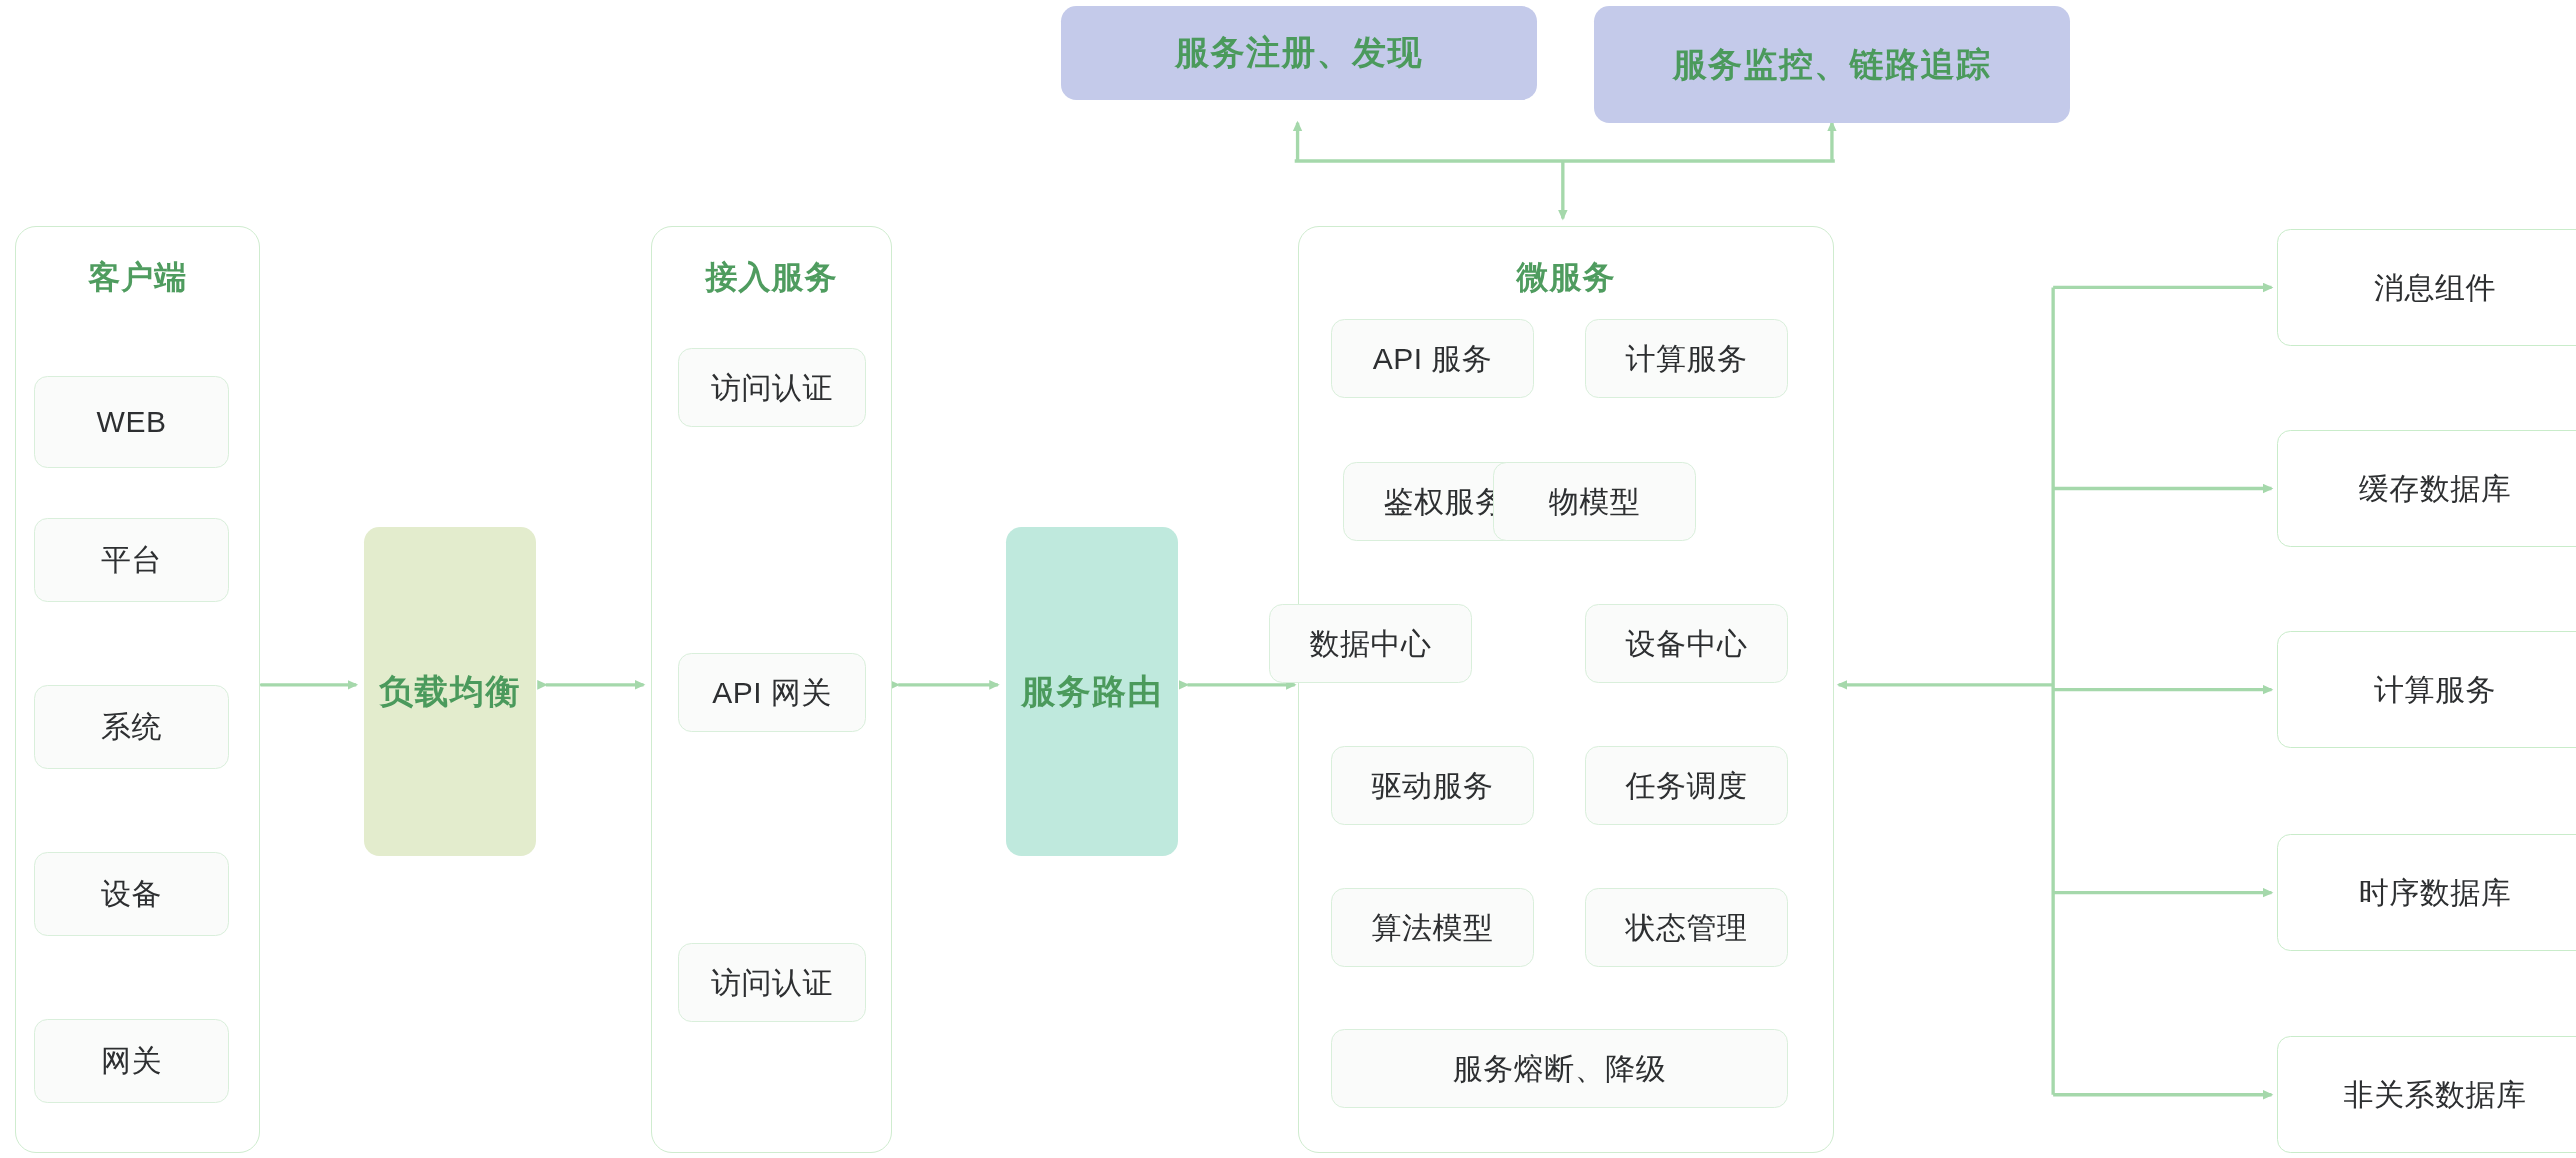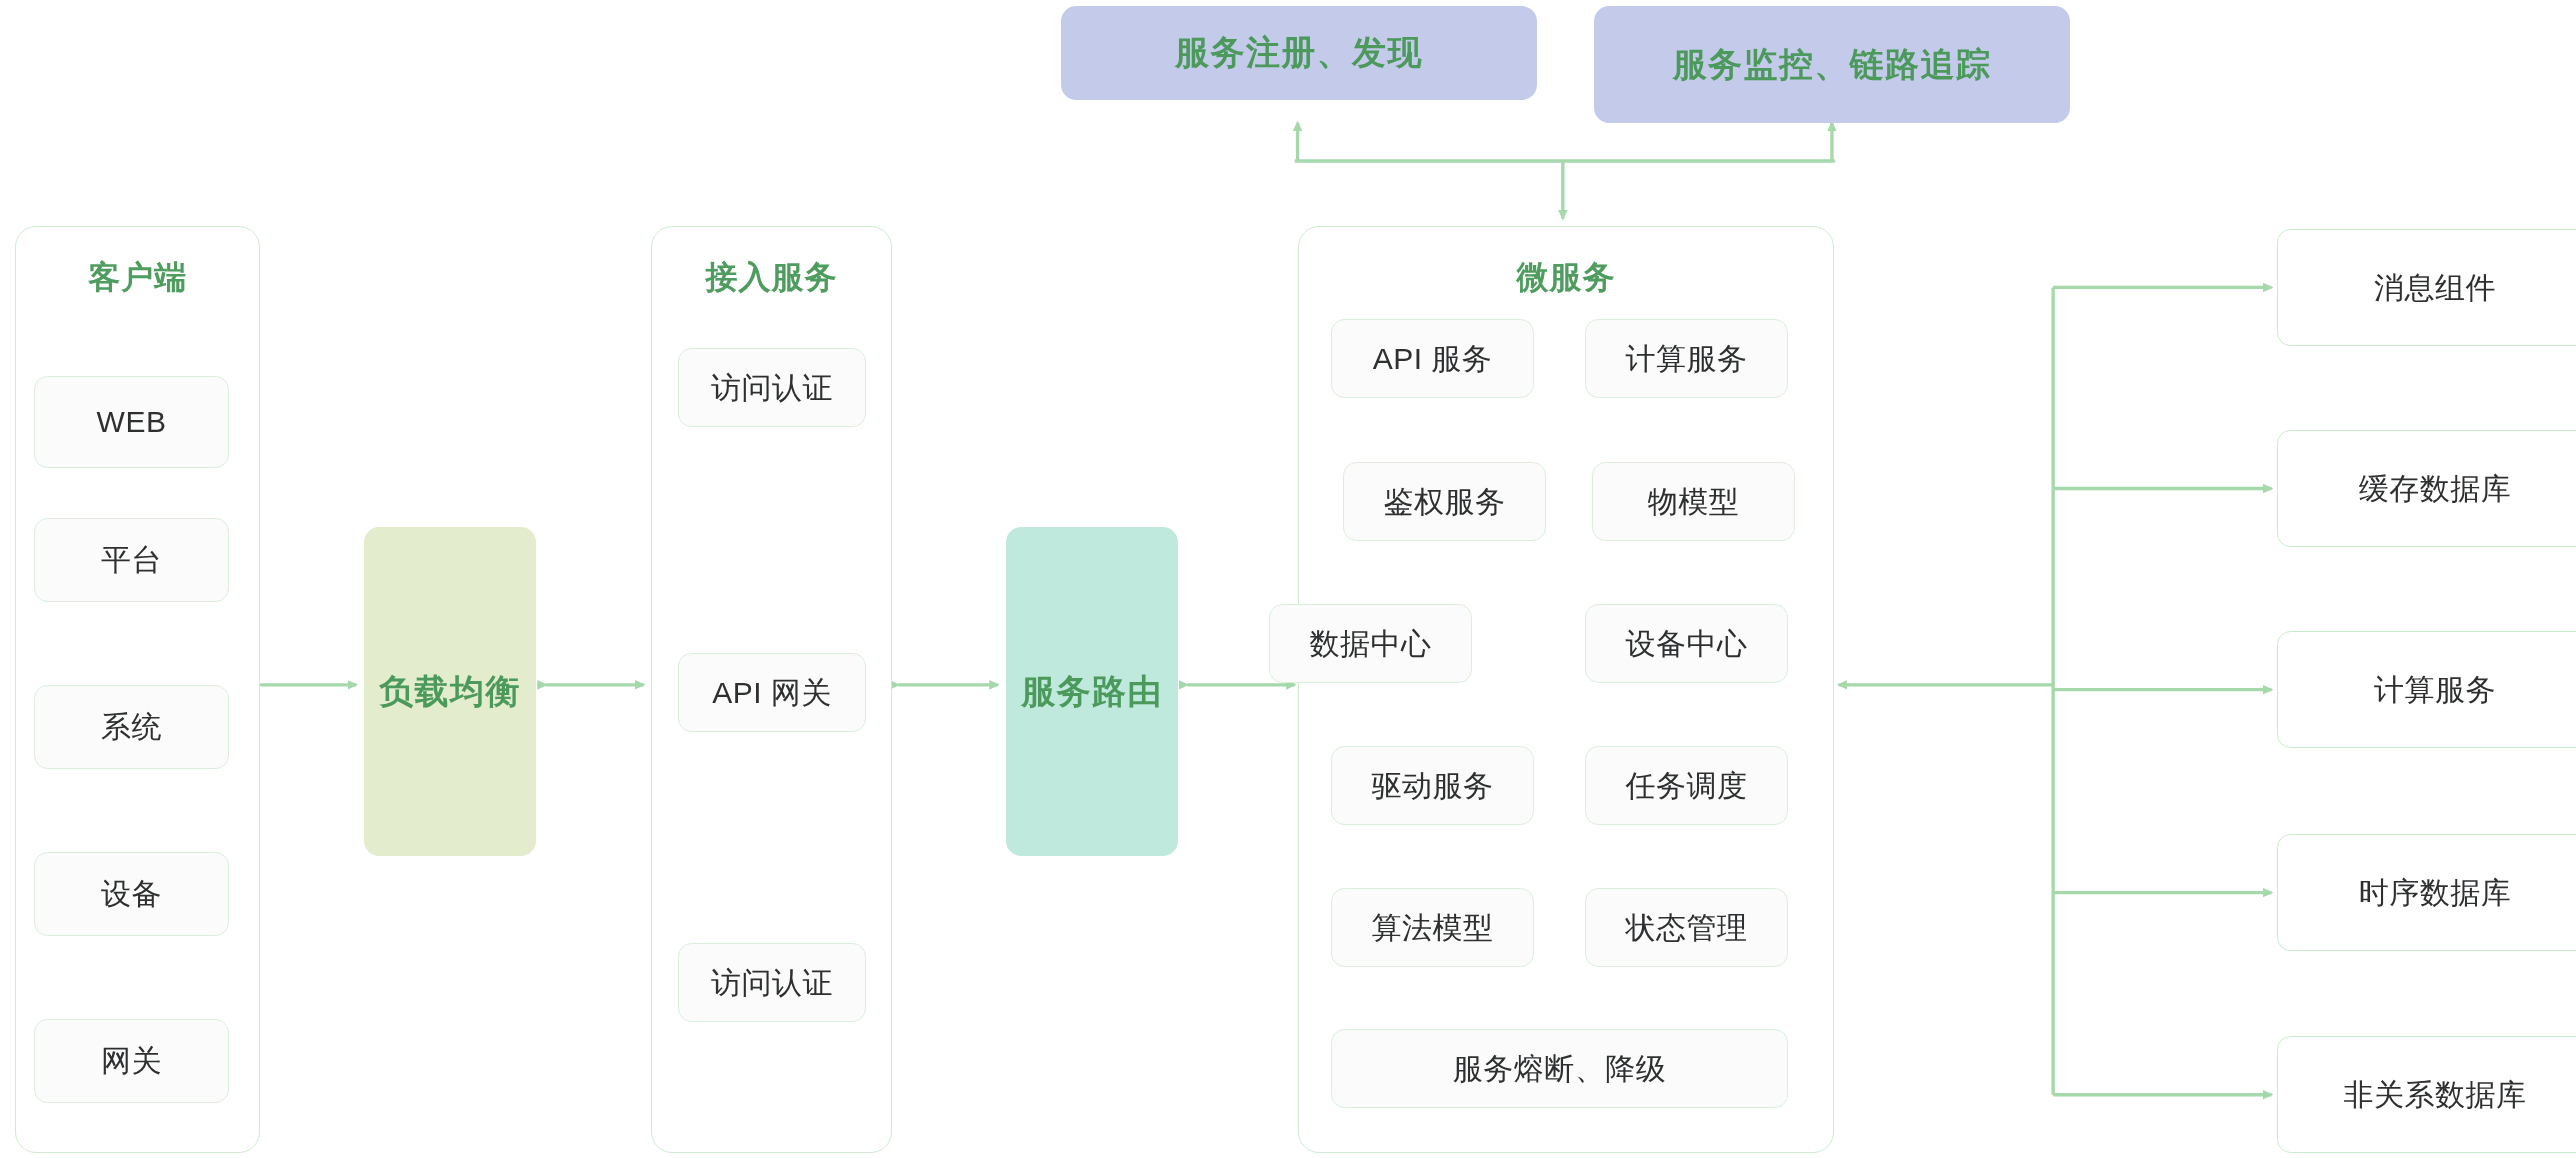--- a/index.html
+++ b/index.html
@@ -181,21 +181,21 @@
   <div class="node tile" style="left:1331px;top:746px;width:203px;height:79px;">
     <span>驱动服务</span>
   </div>
   <div class="node tile" style="left:1331px;top:888px;width:203px;height:79px;">
     <span>算法模型</span>
   </div>
 
   <div class="node tile" style="left:1585px;top:319px;width:203px;height:79px;">
     <span>计算服务</span>
   </div>
-  <div class="node tile" style="left:1592px;top:462px;width:203px;height:79px;">
+  <div class="node tile" style="left:1493px;top:462px;width:203px;height:79px;">
     <span>物模型</span>
   </div>
   <div class="node tile" style="left:1585px;top:604px;width:203px;height:79px;">
     <span>设备中心</span>
   </div>
   <div class="node tile" style="left:1585px;top:746px;width:203px;height:79px;">
     <span>任务调度</span>
   </div>
   <div class="node tile" style="left:1585px;top:888px;width:203px;height:79px;">
     <span>状态管理</span>

